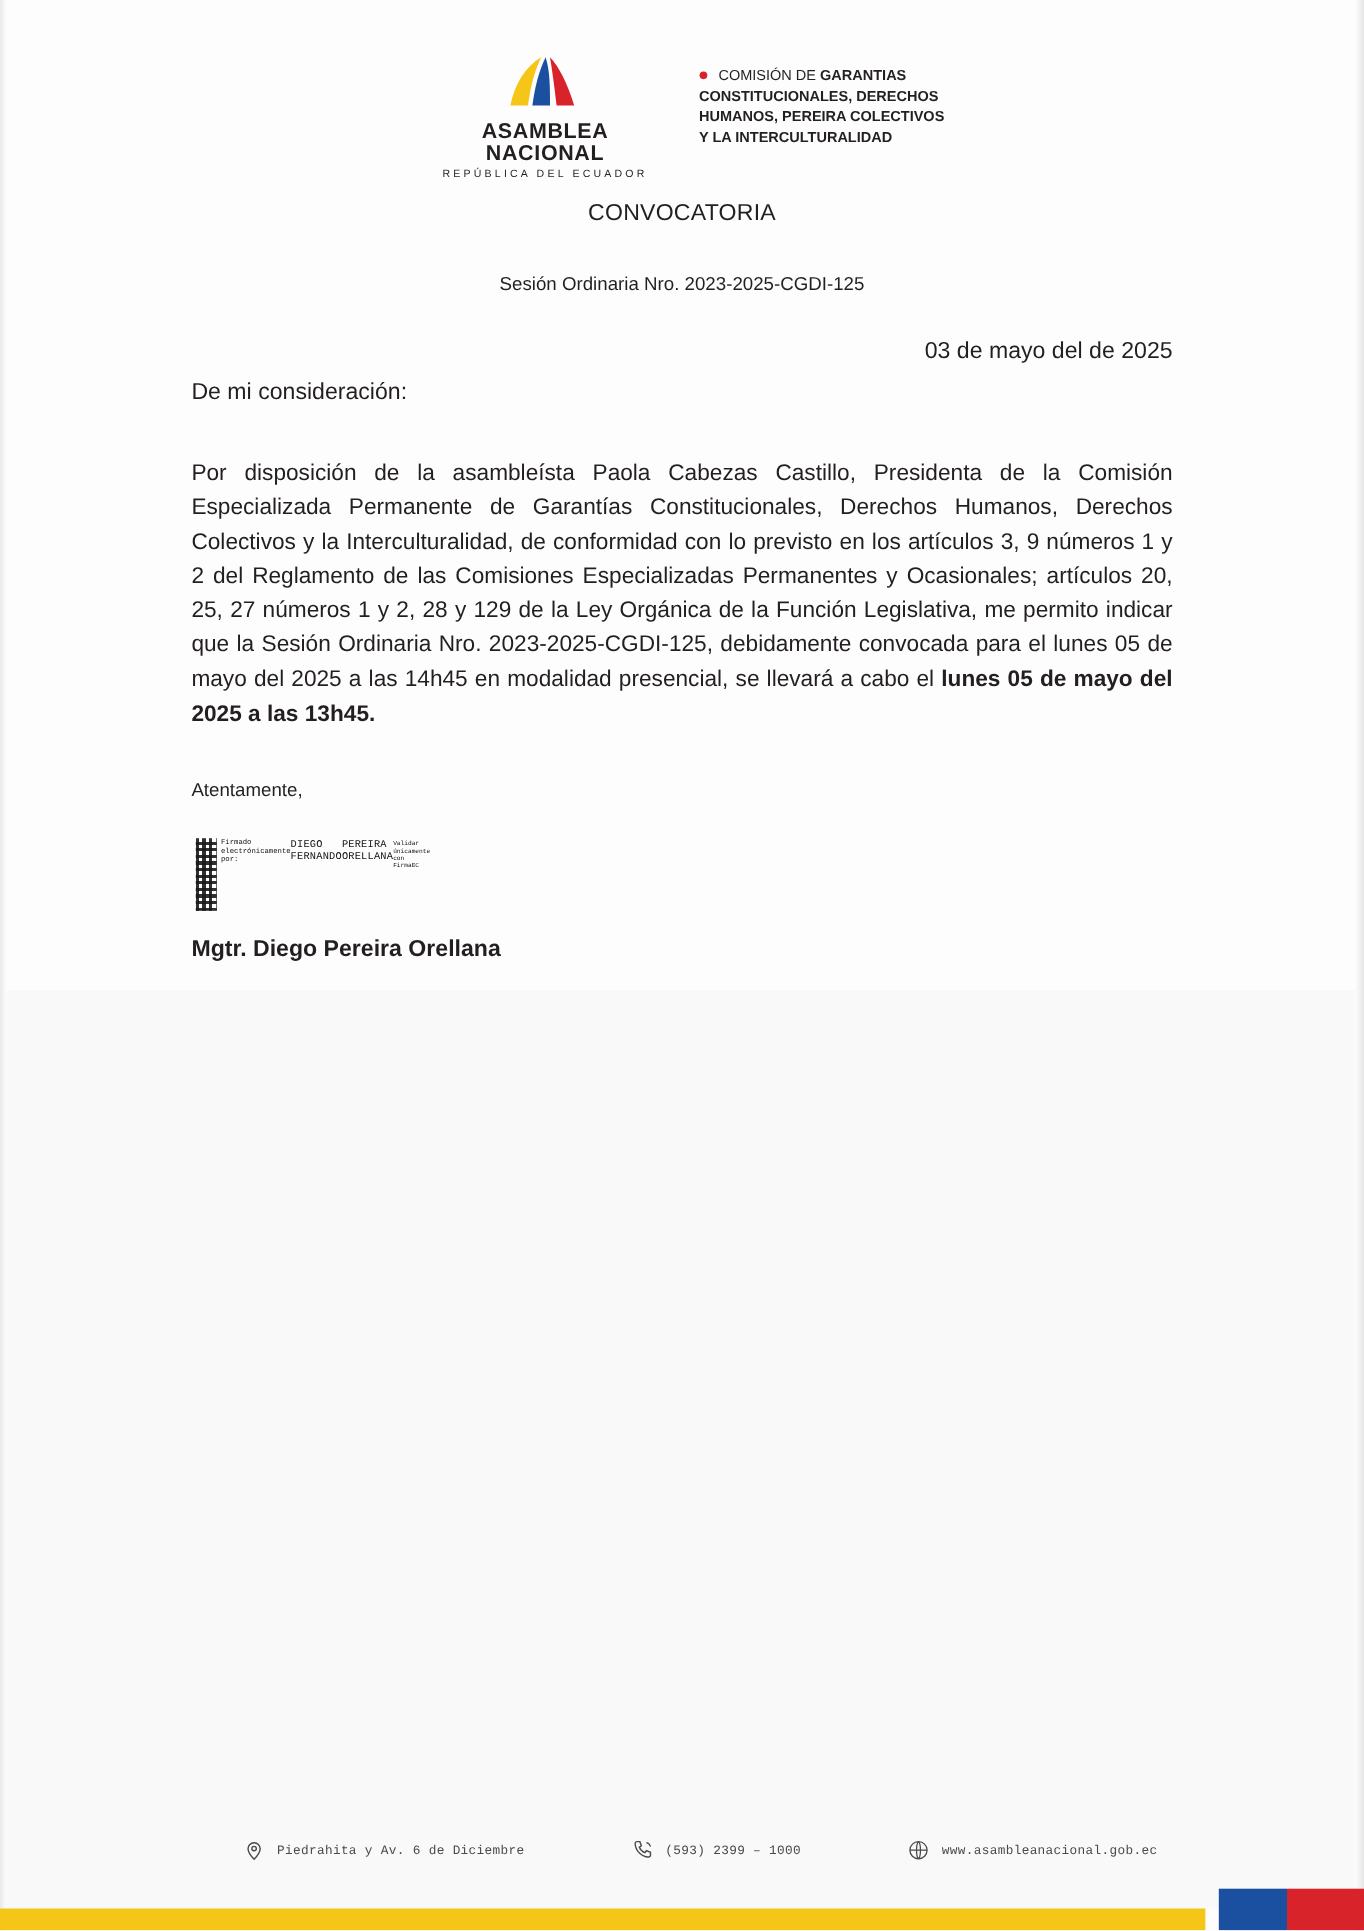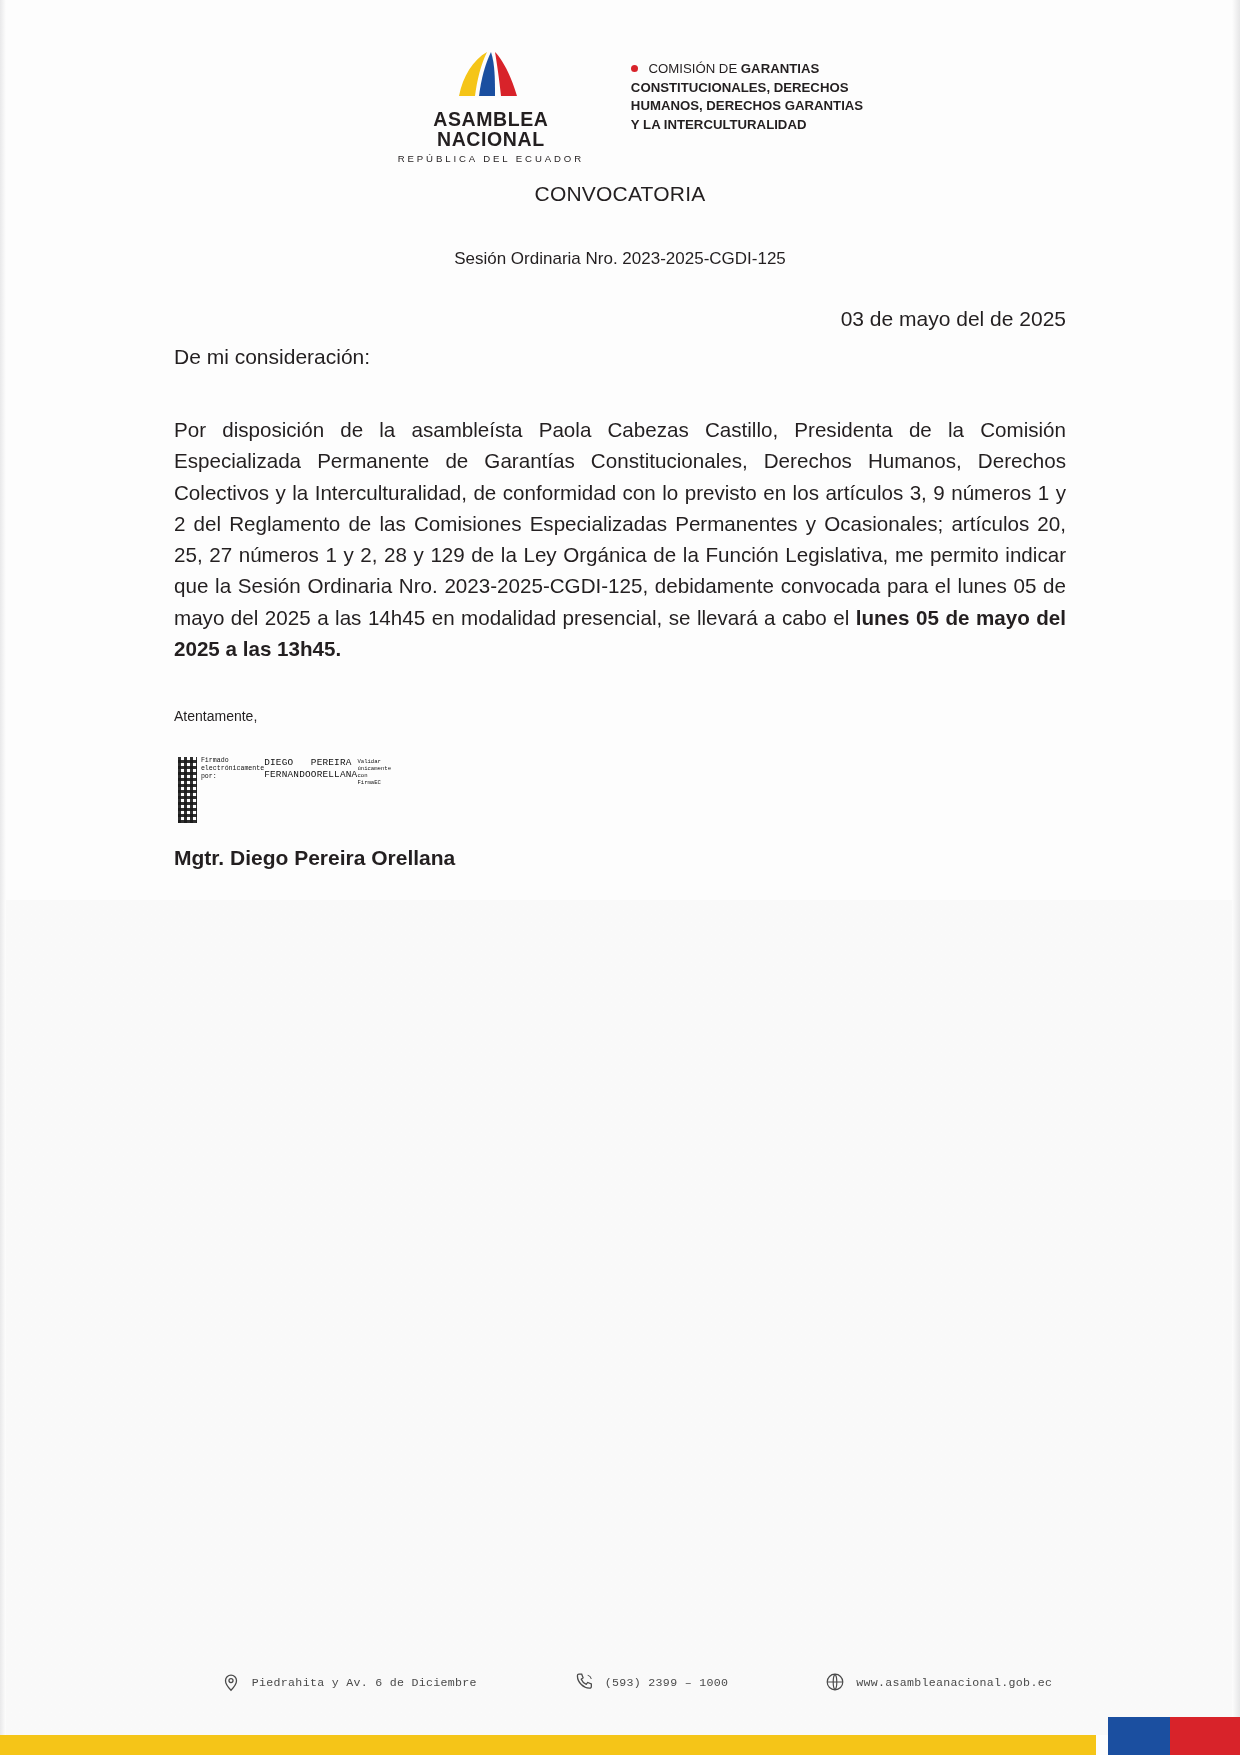--- a/index.html
+++ b/index.html
@@ -122,21 +122,21 @@
   .para {
     margin-top: 42px;
     text-align: justify;
     text-justify: inter-word;
     font-size: 20.6px;
     line-height: 1.52;
   }
   .para .strong { font-weight: bold; }
   .closing {
     margin-top: 42px;
-    font-size: 14px;
+    font-size: 17px;
   }
 
   
   .signature-area {
     margin-top: 30px;
     margin-left: 0px;
   }
   .esign {
     position: relative;
     width: 213px;
@@ -234,21 +234,21 @@
       <div class="logo-sub">REPÚBLICA DEL ECUADOR</div>
     </div>
 
     <div class="commission">
       <div>
         <span class="bullet"></span>
         <span class="thin">COMISIÓN DE </span>
         <span class="bold">GARANTIAS</span>
       </div>
       <div class="bold">CONSTITUCIONALES, DERECHOS</div>
-      <div class="bold">HUMANOS, DERECHOS GARANTIAS</div>
+      <div class="bold">HUMANOS, PEREIRA COLECTIVOS</div>
       <div class="bold">Y LA INTERCULTURALIDAD</div>
     </div>
   </div>
 
   <div class="doc-body">
     <div class="title-line">CONVOCATORIA</div>
 
     <div class="session-line">Sesión Ordinaria Nro. 2023-2025-CGDI-125</div>
 
     <div class="date-line">03 de mayo del de 2025</div>

